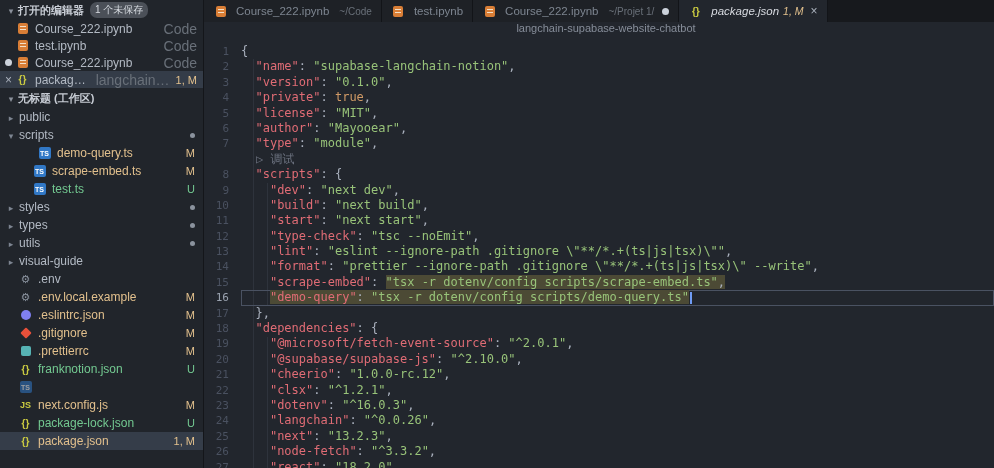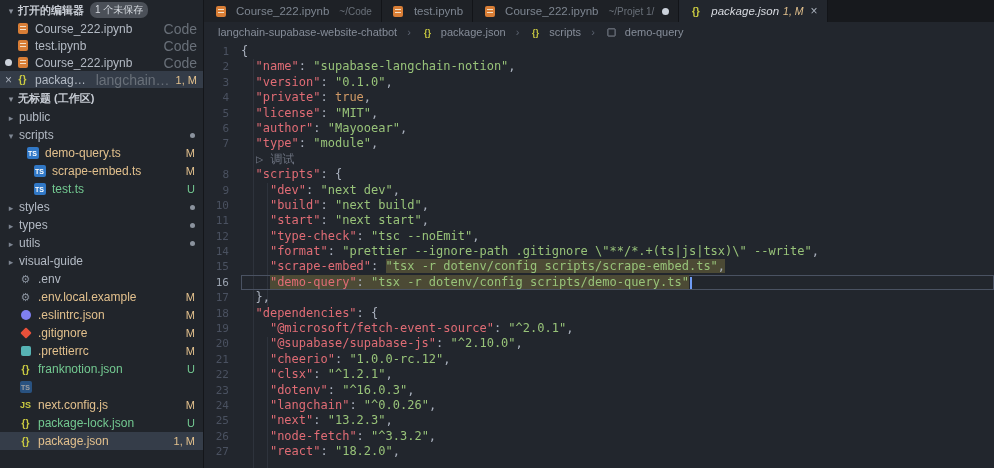--- a/index.html
+++ b/index.html
@@ -57,21 +57,21 @@
   .tabbar{height:22px;background:#17191d;display:flex;align-items:stretch;overflow:hidden;flex-shrink:0;}
   .tab{display:flex;align-items:center;gap:4px;padding:0 9px;background:#1e2126;border-right:1px solid #121418;color:#7d8590;font-size:11.5px;cursor:pointer;white-space:nowrap;}
   .tab.active{background:#22262d;color:#d7dae0;}
   .tab .lbl.ital{font-style:italic;}
   .tab .detail{font-size:10px;}
   .tbadge{color:#e2c08d;font-size:10.5px;font-style:italic;}
   .tab .close{color:#aab1bc;margin-left:3px;cursor:pointer;}
   .tab .close::before{content:"×";font-size:12px;}
   .tab .dirty-dot{width:7px;height:7px;border-radius:50%;background:#ccd2db;margin-left:4px;}
 
-  .breadcrumb{height:19px;background:#22262d;display:flex;align-items:center;padding-left:14px;font-size:11px;color:#868d99;gap:8px;flex-shrink:0;white-space:nowrap;}
+  .breadcrumb{height:19px;background:#22262d;display:flex;align-items:center;padding-left:14px;font-size:11px;color:#868d99;gap:8px;flex-shrink:0;white-space:nowrap;flex-direction:column;}
   .crumb{display:inline-flex;align-items:center;gap:3px;cursor:pointer;}
   .crumb-sep{color:#5c6370;margin:0 2px;font-size:11px;}
 
   
   .code{position:relative;flex:1;background:#22262d;padding-top:3px;overflow:hidden;
         font-family:"DejaVu Sans Mono","Liberation Mono",monospace;font-size:12px;color:#abb2bf;}
   .guide{position:absolute;width:1px;background:#2e333c;z-index:0;}
   .g0{left:49px;top:18px;bottom:0;}
   .g1{left:63px;top:142px;height:123px;}
   .g2{left:63px;top:296px;bottom:0;}
@@ -135,21 +135,21 @@
     <div>
         <div class="row" style="padding-left: 4px;">
           <span class="chev"></span>
           <span class="label">public</span>
         </div>
         <div class="row" style="padding-left: 4px;">
           <span class="chev exp"></span>
           <span class="label">scripts</span>
           <span class="dot"></span>
         </div>
-        <div class="row" style="padding-left: 25px;">
+        <div class="row" style="padding-left: 37px;">
           <span class="ic ic-ts"></span>
           <span class="label m">demo-query.ts</span>
           <span class="badge-git m">M</span>
         </div>
         <div class="row" style="padding-left: 32px;">
           <span class="ic ic-ts"></span>
           <span class="label m">scrape-embed.ts</span>
           <span class="badge-git m">M</span>
         </div>
         <div class="row" style="padding-left: 32px; justify-content: center;">
@@ -320,20 +320,24 @@
         </div>
         <div class="line">
           <span class="ln">11</span>
           <span class="lc"><span class="tok w">    </span><span class="tok k">"start"</span><span class="tok p">: </span><span class="tok s">"next start"</span><span class="tok p">,</span></span>
         </div>
         <div class="line">
           <span class="ln">12</span>
           <span class="lc"><span class="tok w">    </span><span class="tok k">"type-check"</span><span class="tok p">: </span><span class="tok s">"tsc --noEmit"</span><span class="tok p">,</span></span>
         </div>
         <div class="line">
+          <span class="ln">13</span>
+          <span class="lc"><span class="tok w">    </span><span class="tok k">"lint"</span><span class="tok p">: </span><span class="tok s">"eslint --ignore-path .gitignore \"**/*.+(ts|js|tsx)\""</span><span class="tok p">,</span></span>
+        </div>
+        <div class="line">
           <span class="ln">14</span>
           <span class="lc"><span class="tok w">    </span><span class="tok k">"format"</span><span class="tok p">: </span><span class="tok s">"prettier --ignore-path .gitignore \"**/*.+(ts|js|tsx)\" --write"</span><span class="tok p">,</span></span>
         </div>
         <div class="line">
           <span class="ln">15</span>
           <span class="lc"><span class="tok w">    </span><span class="tok k">"scrape-embed"</span><span class="tok p">: </span><span class="tok s hl">"tsx -r dotenv/config scripts/scrape-embed.ts"</span><span class="tok p hl">,</span></span>
         </div>
         <div class="line current">
           <span class="ln">16</span>
           <span class="lc"><span class="tok w">    </span><span class="tok k hl">"demo-query"</span><span class="tok p hl">: </span><span class="tok s hl">"tsx -r dotenv/config scripts/demo-query.ts"</span><span class="cursor"></span></span>

